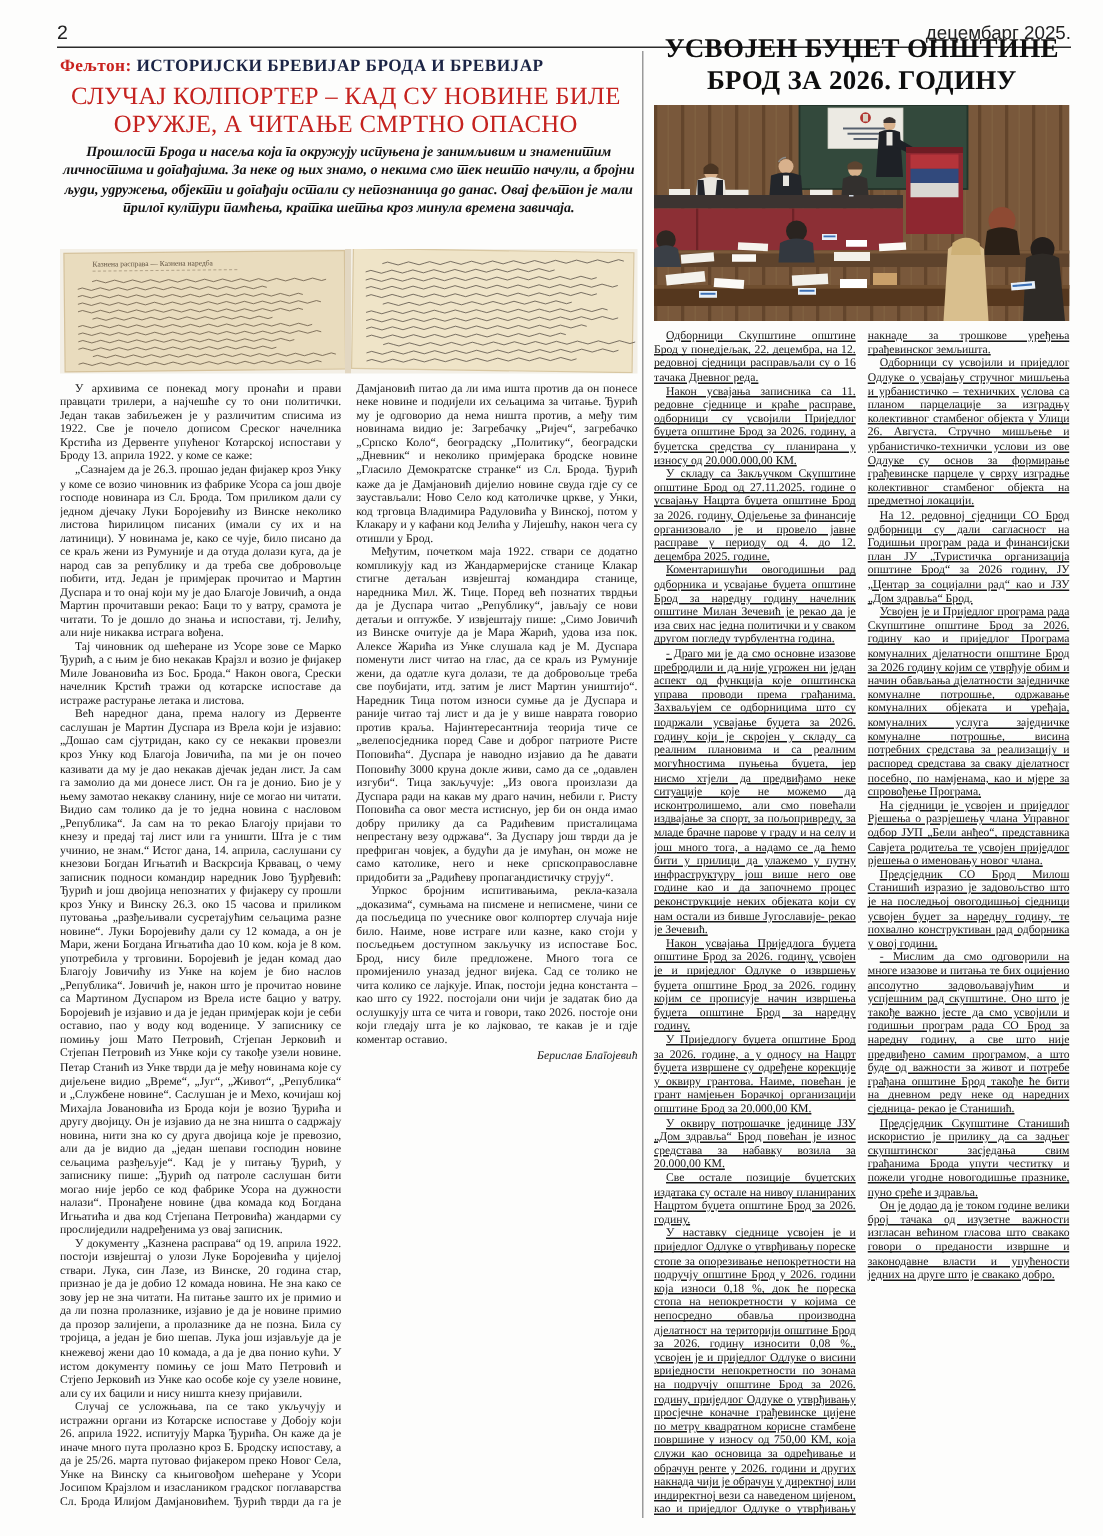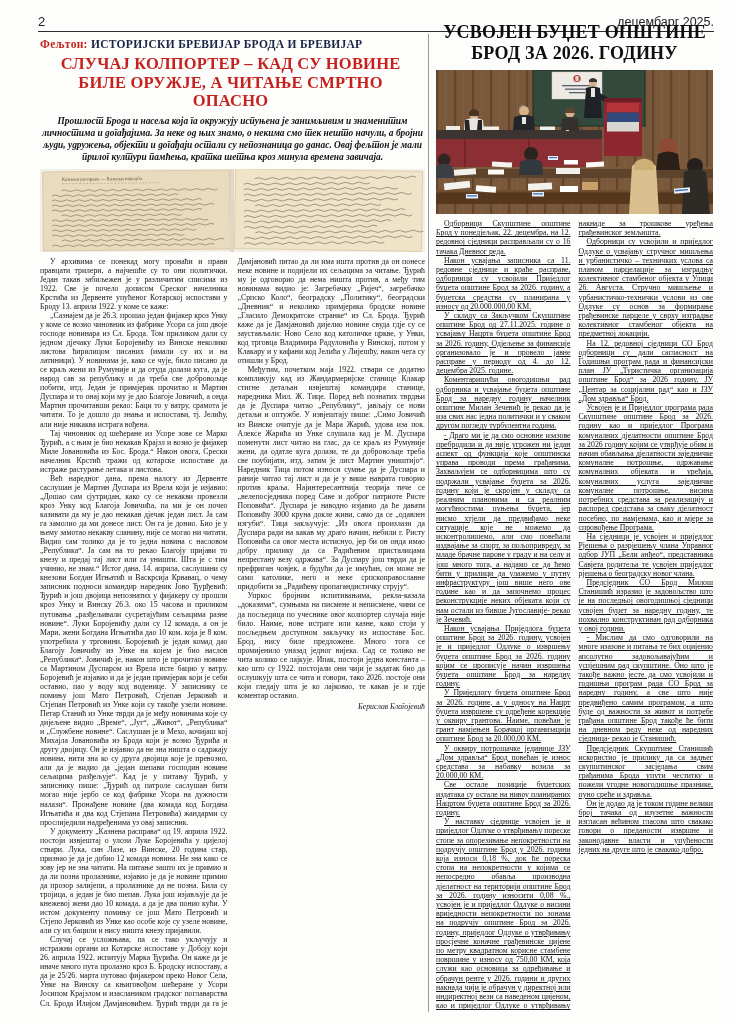--- a/index.html
+++ b/index.html
@@ -19,26 +19,26 @@
   .folio .date{font-size:12.5px;color:#222;}
   
   .vdivider{position:absolute;left:428px;top:34px;width:1px;height:978px;background:#9a9a9a;}
   .left-art{position:absolute;left:40px;top:36px;width:385px;}
   .right-art{position:absolute;left:436px;top:20px;width:277px;}
   
   .kicker{font-size:11.5px;font-weight:bold;letter-spacing:.3px;margin-top:2px;}
   .kicker .k-label{color:#c8221e;text-align:center;}
   .kicker .k-title{color:#1b2445;}
   .headline-left{
-    color:#c5221f;font-weight:bold;text-align:center;
+    color:#c5221f;font-weight:normal;text-align:center;
     font-size:16.5px;line-height:18.5px;margin:5px 4px 4px 0;letter-spacing:.2px;
   }
   .lead{
     font-weight:bold;font-style:italic;text-align:center;
-    font-size:9.4px;line-height:12.3px;margin:2px 2px 5px 2px;color:#111;
+    font-size:9.4px;line-height:12.3px;margin:2px 2px 21px 2px;color:#111;
   }
   
   .docimg{width:385px;height:83px;display:block;background:#f6f3ec;}
   
   .body-cols{
     margin-top:5px;height:756px;overflow:hidden;
     column-count:2;column-gap:10px;column-fill:auto;
     font-size:7.8px;line-height:9.05px;text-align:justify;
     color:#171717;
   }
@@ -244,20 +244,20 @@
         <p>Коментаришући овогодишњи рад одборника и усвајање буџета општине Брод за наредну годину начелник општине Милан Зечевић је рекао да је иза свих нас једна политички и у сваком другом погледу турбулентна година.</p>
         <p>- Драго ми је да смо основне изазове пребродили и да није угрожен ни један аспект од функција које општинска управа проводи према грађанима. Захваљујем се одборницима што су подржали усвајање буџета за 2026. годину који је скројен у складу са реалним плановима и са реалним могућностима пуњења буџета, јер нисмо хтјели да предвиђамо неке ситуације које не можемо да исконтролишемо, али смо повећали издвајање за спорт, за пољопривреду, за младе брачне парове у граду и на селу и још много тога, а надамо се да ћемо бити у прилици да улажемо у путну инфраструктуру још више него ове године као и да започнемо процес реконструкције неких објеката који су нам остали из бивше Југославије- рекао је Зечевић.</p>
         <p>Након усвајања Приједлога буџета општине Брод за 2026. годину, усвојен је и приједлог Одлуке о извршењу буџета општине Брод за 2026. годину којим се прописује начин извршења буџета општине Брод за наредну годину.</p>
         <p>У Приједлогу буџета општине Брод за 2026. године, а у односу на Нацрт буџета извршене су одређене корекције у оквиру грантова. Наиме, повећан је грант намјењен Борачкој организацији општине Брод за 20.000,00 КМ.</p>
         <p>У оквиру потрошачке јединице ЈЗУ „Дом здравља“ Брод повећан је износ средстава за набавку возила за 20.000,00 КМ.</p>
         <p>Све остале позиције буџетских издатака су остале на нивоу планираних Нацртом буџета општине Брод за 2026. годину.</p>
         <p>У наставку сједнице усвојен је и приједлог Одлуке о утврђивању пореске стопе за опорезивање непокретности на подручју општине Брод у 2026. години која износи 0,18 %, док ће пореска стопа на непокретности у којима се непосредно обавља производна дјелатност на територији општине Брод за 2026. годину износити 0,08 %., усвојен је и приједлог Одлуке о висини вриједности непокретности по зонама на подручју општине Брод за 2026. годину, приједлог Одлуке о утврђивању просјечне коначне грађевинске цијене по метру квадратном корисне стамбене површине у износу од 750,00 КМ, која служи као основица за одређивање и обрачун ренте у 2026. години и других накнада чији је обрачун у директној или индиректној вези са наведеном цијеном, као и приједлог Одлуке о утврђивању накнаде за трошкове уређења грађевинског земљишта.</p>
         <p>Одборници су усвојили и приједлог Одлуке о усвајању стручног мишљења и урбанистичко – техничких услова са планом парцелације за изградњу колективног стамбеног објекта у Улици 26. Августа. Стручно мишљење и урбанистичко-технички услови из ове Одлуке су основ за формирање грађевинске парцеле у сврху изградње колективног стамбеног објекта на предметној локацији.</p>
         <p>На 12. редовној сједници СО Брод одборници су дали сагласност на Годишњи програм рада и финансијски план ЈУ „Туристичка организација општине Брод“ за 2026 годину, ЈУ „Центар за социјални рад“ као и ЈЗУ „Дом здравља“ Брод.</p>
         <p>Усвојен је и Приједлог програма рада Скупштине општине Брод за 2026. годину као и приједлог Програма комуналних дјелатности општине Брод за 2026 годину којим се утврђује обим и начин обављања дјелатности заједничке комуналне потрошње, одржавање комуналних објеката и уређаја, комуналних услуга заједничке комуналне потрошње, висина потребних средстава за реализацију и распоред средстава за сваку дјелатност посебно, по намјенама, као и мјере за спровођење Програма.</p>
-        <p>На сједници је усвојен и приједлог Рјешења о разрјешењу члана Управног одбор ЈУП „Бели анђео“, представника Савјета родитеља те усвојен приједлог рјешења о београдску новог члана.</p>
+        <p>На сједници је усвојен и приједлог Рјешења о разрјешењу члана Управног одбор ЈУП „Бели анђео“, представника Савјета родитеља те усвојен приједлог рјешења о именовању новог члана.</p>
         <p>Предсједник СО Брод Милош Станишић изразио је задовољство што је на последњој овогодишњој сједници усвојен буџет за наредну годину, те похвално конструктиван рад одборника у овој години.</p>
         <p>- Мислим да смо одговорили на многе изазове и питања те бих оцијенио апсолутно задовољавајућим и успјешним рад скупштине. Оно што је такође важно јесте да смо усвојили и годишњи програм рада СО Брод за наредну годину, а све што није предвиђено самим програмом, а што буде од важности за живот и потребе грађана општине Брод такође ће бити на дневном реду неке од наредних сједница- рекао је Станишић.</p>
         <p>Предсједник Скупштине Станишић искористио је прилику да са задњег скупштинског засједања свим грађанима Брода упути честитку и пожели угодне новогодишње празнике, пуно среће и здравља.</p>
         <p>Он је додао да је током године велики број тачака од изузетне важности изгласан већином гласова што свакако говори о преданости извршне и законодавне власти и упућености једних на друге што је свакако добро.</p>
       </div>
   </div>
 </div>
 
 </body></html>

